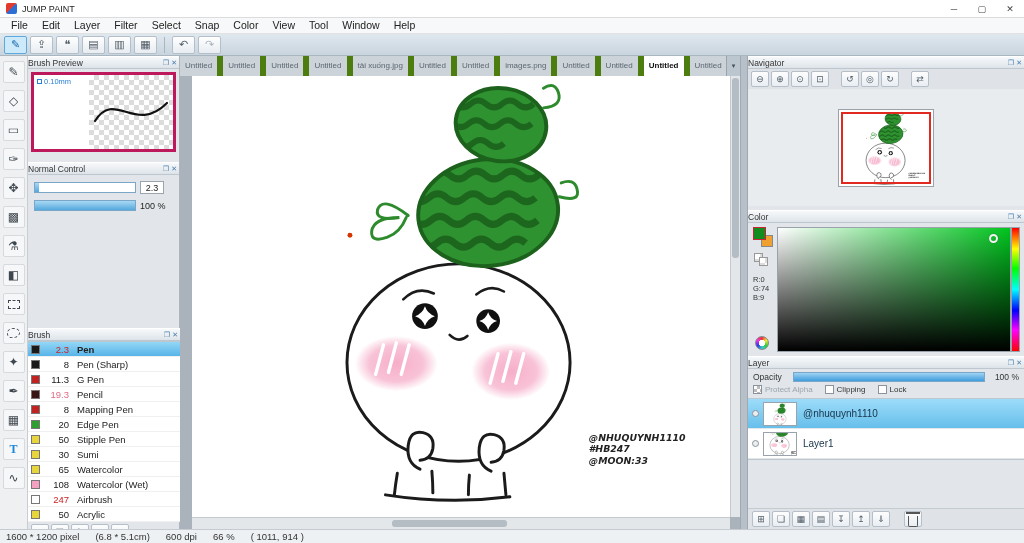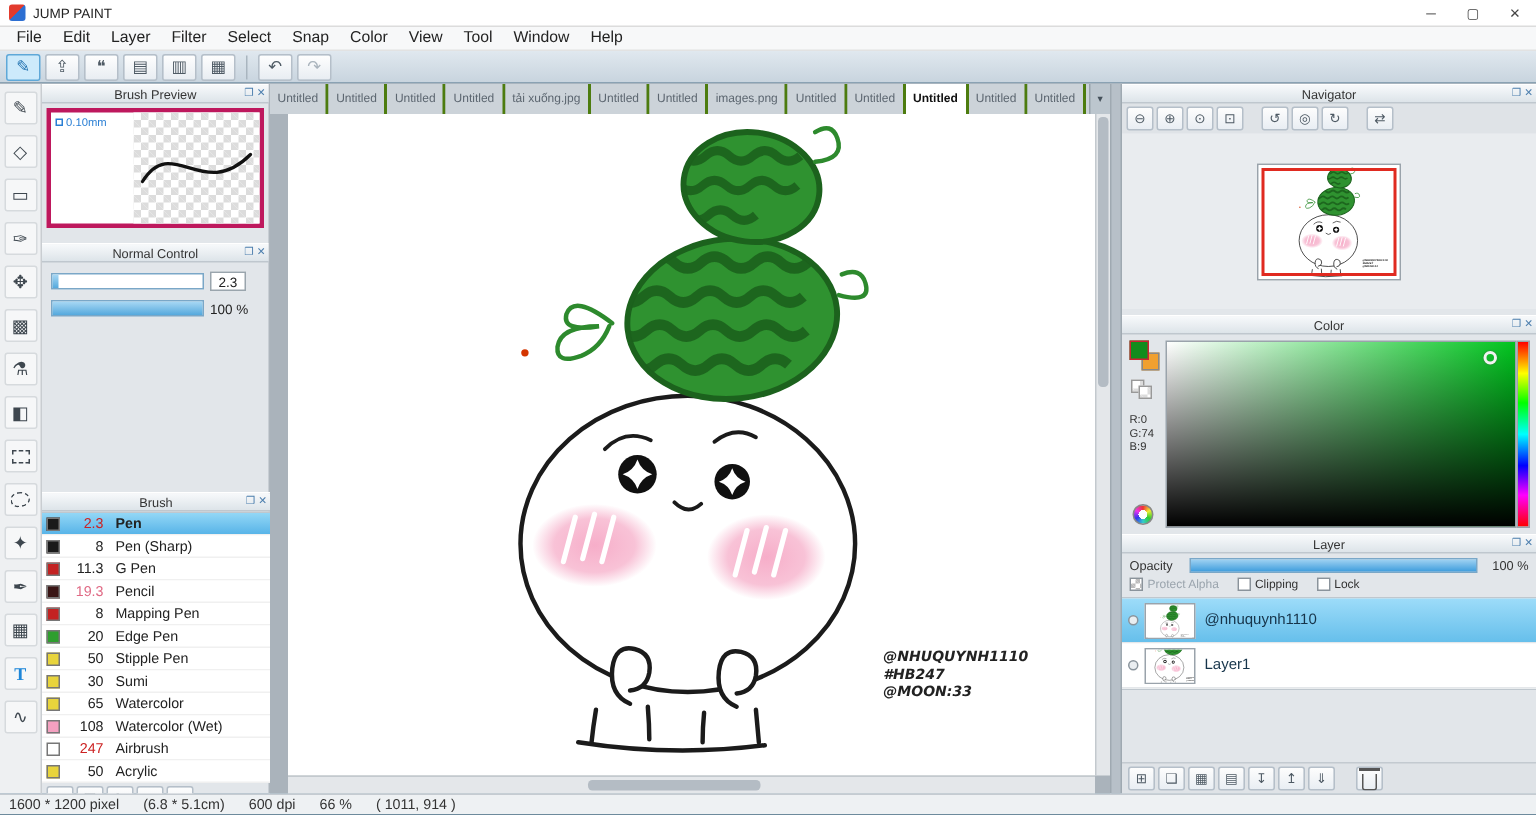--- a/index.html
+++ b/index.html
@@ -25,21 +25,21 @@
 
 .toolcol{left:0;top:56px;width:28px;height:473px;background:#eef0f2;border-right:1px solid #c9cdd1;display:flex;flex-direction:column;align-items:center;padding-top:5px;gap:7px}
 .tool{width:22px;height:22px;display:flex;align-items:center;justify-content:center;font-size:12px;color:#3e474f;background:#f6f7f8;border:1px solid #d6dadd;border-radius:2px}
 .tool.text-tool{color:#1d86d8;font-weight:bold;font-family:"Liberation Serif",serif}
 .dashedbox{width:12px;height:9px;border:1px dashed #3e474f}
 .lasso{width:13px;height:10px;border:1px dashed #3e474f;border-radius:50% 60% 55% 50%;transform:rotate(-10deg)}
 
 
 .leftpanels{left:28px;top:56px;width:152px;height:473px;background:#e2e6ea;border-right:1px solid #aeb6bd}
 .rightpanels{left:748px;top:56px;width:276px;height:473px;background:#e2e6ea}
-.panel-h{position:relative;height:13px;background:linear-gradient(#f7f9fb,#dde4e9);border-top:1px solid #fff;border-bottom:1px solid #bfc7ce;display:flex;align-items:center;justify-content:center;font-size:8.5px;color:#333}
+.panel-h{position:relative;height:13px;background:linear-gradient(#f7f9fb,#dde4e9);border-top:1px solid #fff;border-bottom:1px solid #bfc7ce;display:flex;align-items:center;font-size:8.5px;color:#333}
 .ph-icons{position:absolute;right:2px;top:0;display:flex;gap:2px;height:100%;align-items:center}
 .ph-ico{font-size:7px;color:#4d7fae;line-height:1}
 
 
 .bp-body{display:flex;margin:3px;height:80px;background:#fff;border:3px solid #be185d}
 .bp-left{width:58px;position:relative}
 .bp-label{position:absolute;left:3px;top:2px;font-size:7.5px;color:#2a7fd4;display:flex;align-items:center;gap:2px}
 .bp-chip{width:5px;height:5px;border:1px solid #2a7fd4;display:inline-block}
 .checker{background-color:#fff;background-image:linear-gradient(45deg,#dcdcdc 25%,transparent 25%,transparent 75%,#dcdcdc 75%),linear-gradient(45deg,#dcdcdc 25%,transparent 25%,transparent 75%,#dcdcdc 75%);background-size:10px 10px;background-position:0 0,5px 5px}
 .bc-row{display:flex;align-items:center;gap:4px;margin:6px 6px 0 6px}
@@ -55,21 +55,21 @@
 .brow.selected{background:linear-gradient(#93d7f6,#58b4e8)}
 .brow .chip{width:9px;height:9px;border:1px solid #777;margin-right:4px;flex:none}
 .brow .bsize{width:25px;text-align:right;margin-right:8px;color:#222}
 .brow.selected .bname{font-weight:bold}
 .pfoot{display:flex;gap:2px;padding:2px 3px;align-items:center}
 .fbtn{width:18px;height:16px;border:1px solid #b5bfc9;background:linear-gradient(#fdfdfd,#e9eef3);font-size:9px;display:flex;align-items:center;justify-content:center;color:#4e5a64;border-radius:2px}
 
 
 .canvas{left:180px;top:56px;width:560px;height:473px;background:#aab3bb}
 .tabbar{position:absolute;left:0;top:0;width:546px;height:20px;background:#a9b4bd;display:flex;overflow:hidden}
-.tab{flex:0 0 auto;padding:0 5px;font-size:8px;line-height:19px;color:#5c6670;background:#ccd3d9;border-right:2px solid #4d7c0f;white-space:nowrap}
+.tab{flex:0 0 auto;padding:0 5px;font-size:8px;line-height:19px;color:#5c6670;background:#ccd3d9;border-right:6px solid #4d7c0f;white-space:nowrap}
 .tab.active{background:#fff;color:#111;font-weight:bold}
 .taboverflow{position:absolute;right:0;top:0;width:14px;height:20px;background:#bcc6ce;border-left:1px solid #98a3ac;font-size:7px;display:flex;align-items:center;justify-content:center;color:#44505a}
 .page{position:absolute;left:12px;top:20px;width:538px;height:441px;background:#fff;overflow:hidden}
 .vscroll{position:absolute;right:0;top:20px;width:10px;height:441px;background:#e4e7ea;border-left:1px solid #c3c9ce}
 .vthumb{position:absolute;left:1px;top:2px;width:7px;height:180px;background:#b4bcc4;border-radius:3px}
 .hscroll{position:absolute;left:12px;bottom:0;width:538px;height:12px;background:#e4e7ea;border-top:1px solid #c3c9ce}
 .hthumb{position:absolute;left:200px;top:2px;width:115px;height:7px;background:#b4bcc4;border-radius:3px}
 .rdivider{left:740px;top:56px;width:8px;height:473px;background:#b7c0c8;border-left:1px solid #9fa9b1;border-right:1px solid #9fa9b1}
 
 

